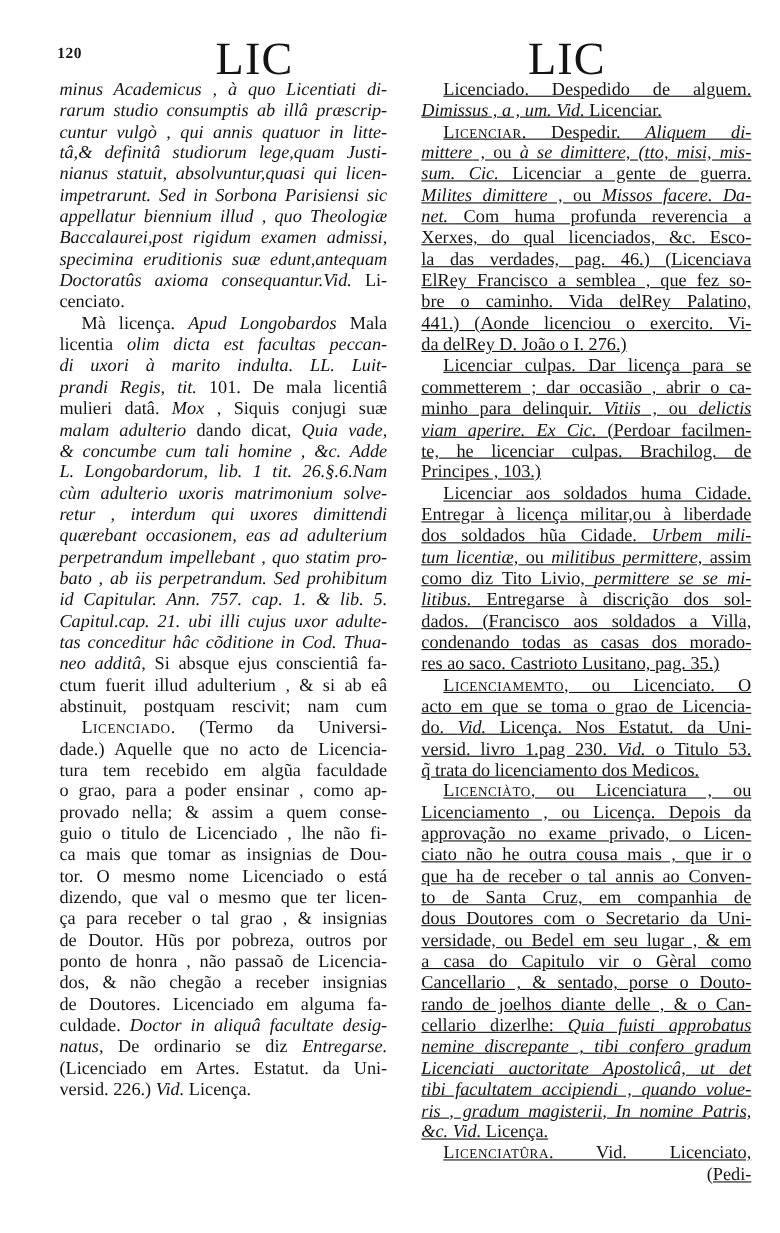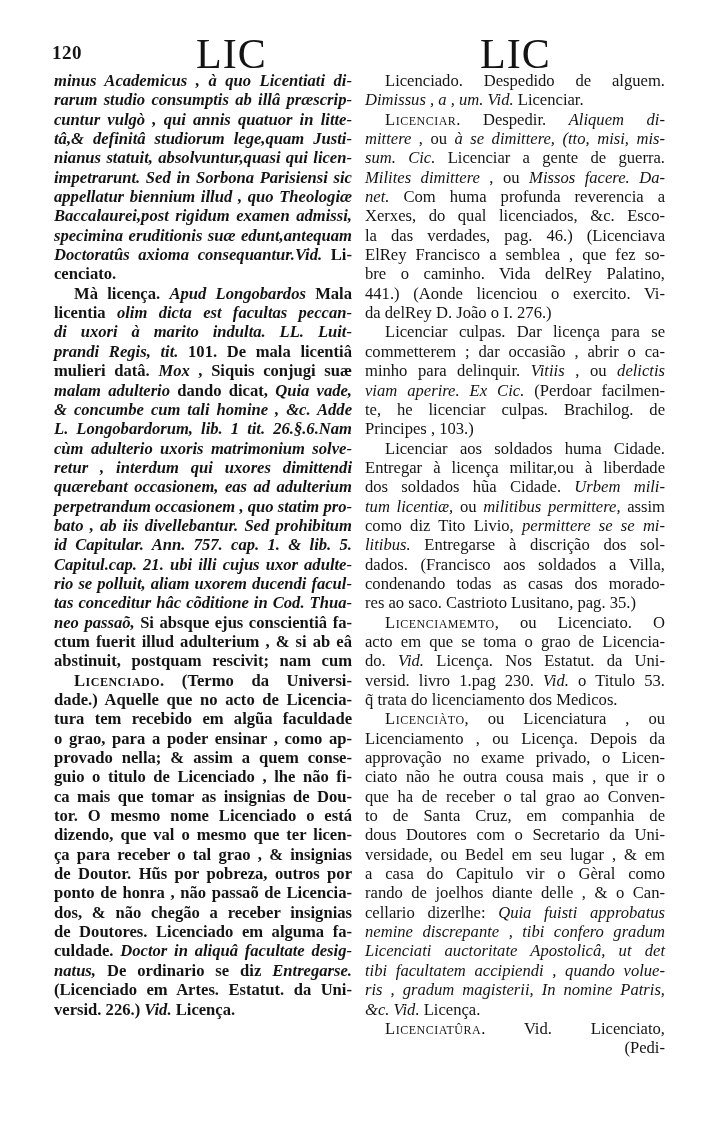--- a/index.html
+++ b/index.html
@@ -1,24 +1,24 @@
 <!DOCTYPE html>
 <html><head>
 <meta charset="utf-8">
 <style>
   html, body { margin: 0; padding: 0; background: #ffffff; }
   body { width: 709px; height: 1121px; position: relative; overflow: hidden;
          font-family: "Liberation Serif", "DejaVu Serif", serif; color: #141414; }
-  .page-number { position: absolute; left: 52px; top: 42px; font-size: 19px; font-weight: bold; letter-spacing: 0.5px; }
+  .page-number { position: absolute; left: 52px; top: 42px; font-size: 14px; font-weight: bold; letter-spacing: 0.5px; }
   .running-head { position: absolute; top: 30px; font-size: 42px; font-weight: normal; letter-spacing: 1px; }
   .rh-left { left: 196px; }
   .rh-right { left: 480px; }
   .column { position: absolute; top: 71px; width: 298px; font-size: 16.6px; line-height: 19.35px; }
-  .col-left { left: 54px; font-weight: bold; }
-  .col-right { left: 365px; width: 300px; }
+  .col-left { left: 54px; }
+  .col-right { left: 383px; width: 300px; text-decoration: underline; }
   .line { white-space: nowrap; text-align: justify; text-align-last: justify; display: block; height: 19.35px; overflow: visible; }
   .line.last { text-align-last: left; }
   .line.right { text-align-last: right; }
   .indent { padding-left: 20px; }
   i, .it { font-style: italic; }
   .sc { font-variant: small-caps; letter-spacing: 0.5px; }
 </style>
 </head>
 <body>
 
@@ -42,27 +42,26 @@
     <span class="line">licentia <i>olim dicta est facultas peccan-</i></span>
     <span class="line"><i>di uxori à marito indulta. LL. Luit-</i></span>
     <span class="line"><i>prandi Regis, tit.</i> 101. De mala licentiâ</span>
     <span class="line">mulieri datâ. <i>Mox</i> , Siquis conjugi suæ</span>
     <span class="line"><i>malam adulterio</i> dando dicat, <i>Quia vade,</i></span>
     <span class="line"><i>&amp; concumbe cum tali homine , &amp;c. Adde</i></span>
     <span class="line"><i>L. Longobardorum, lib. 1 tit. 26.§.6.Nam</i></span>
     <span class="line"><i>cùm adulterio uxoris matrimonium solve-</i></span>
     <span class="line"><i>retur , interdum qui uxores dimittendi</i></span>
     <span class="line"><i>quærebant occasionem, eas ad adulterium</i></span>
-    <span class="line"><i>perpetrandum occasionem , quo statim pro-</i></span>
-    <span class="line"><i>bato , ab iis divellebantur. Sed prohibitum</i></span>
+    <span class="line"><i>perpetrandum impellebant , quo statim pro-</i></span>
+    <span class="line"><i>bato , ab iis perpetrandum. Sed prohibitum</i></span>
     <span class="line"><i>id Capitular. Ann. 757. cap. 1. &amp; lib. 5.</i></span>
     <span class="line"><i>Capitul.cap. 21. ubi illi cujus uxor adulte-</i></span>
-    <span class="line"><i>rio se polluit, aliam uxorem ducendi facul-</i></span>
     <span class="line"><i>tas conceditur hâc cõditione in Cod. Thua-</i></span>
-    <span class="line"><i>neo passaõ,</i> Si absque ejus conscientiâ fa-</span>
+    <span class="line"><i>neo additâ,</i> Si absque ejus conscientiâ fa-</span>
     <span class="line">ctum fuerit illud adulterium , &amp; si ab eâ</span>
     <span class="line">abstinuit, postquam rescivit; nam cum</span>
     <span class="line indent"><span class="sc">Licenciado</span>. (Termo da Universi-</span>
     <span class="line">dade.) Aquelle que no acto de Licencia-</span>
     <span class="line">tura tem recebido em algũa faculdade</span>
     <span class="line">o grao, para a poder ensinar , como ap-</span>
     <span class="line">provado nella; &amp; assim a quem conse-</span>
     <span class="line">guio o titulo de Licenciado , lhe não fi-</span>
     <span class="line">ca mais que tomar as insignias de Dou-</span>
     <span class="line">tor. O mesmo nome Licenciado o está</span>
@@ -108,25 +107,26 @@
     <span class="line last">res ao saco. Castrioto Lusitano, pag. 35.)</span>
     <span class="line indent"><span class="sc">Licenciamemto</span>, ou Licenciato. O</span>
     <span class="line">acto em que se toma o grao de Licencia-</span>
     <span class="line">do. <i>Vid.</i> Licença. Nos Estatut. da Uni-</span>
     <span class="line">versid. livro 1.pag 230. <i>Vid.</i> o Titulo 53.</span>
     <span class="line last">q̃ trata do licenciamento dos Medicos.</span>
     <span class="line indent"><span class="sc">Licenciàto</span>, ou Licenciatura , ou</span>
     <span class="line">Licenciamento , ou Licença. Depois da</span>
     <span class="line">approvação no exame privado, o Licen-</span>
     <span class="line">ciato não he outra cousa mais , que ir o</span>
-    <span class="line">que ha de receber o tal grao ao Conven-</span>
+    <span class="line">que ha de receber o tal annis ao Conven-</span>
     <span class="line">to de Santa Cruz, em companhia de</span>
     <span class="line">dous Doutores com o Secretario da Uni-</span>
     <span class="line">versidade, ou Bedel em seu lugar , &amp; em</span>
     <span class="line">a casa do Capitulo vir o Gèral como</span>
+    <span class="line">Cancellario , &amp; sentado, porse o Douto-</span>
     <span class="line">rando de joelhos diante delle , &amp; o Can-</span>
     <span class="line">cellario dizerlhe: <i>Quia fuisti approbatus</i></span>
     <span class="line"><i>nemine discrepante , tibi confero gradum</i></span>
     <span class="line"><i>Licenciati auctoritate Apostolicâ, ut det</i></span>
     <span class="line"><i>tibi facultatem accipiendi , quando volue-</i></span>
     <span class="line"><i>ris , gradum magisterii, In nomine Patris,</i></span>
     <span class="line last"><i>&amp;c. Vid.</i> Licença.</span>
     <span class="line indent"><span class="sc">Licenciatûra</span>. Vid. Licenciato,</span>
     <span class="line right">(Pedi-</span>
   </div>

